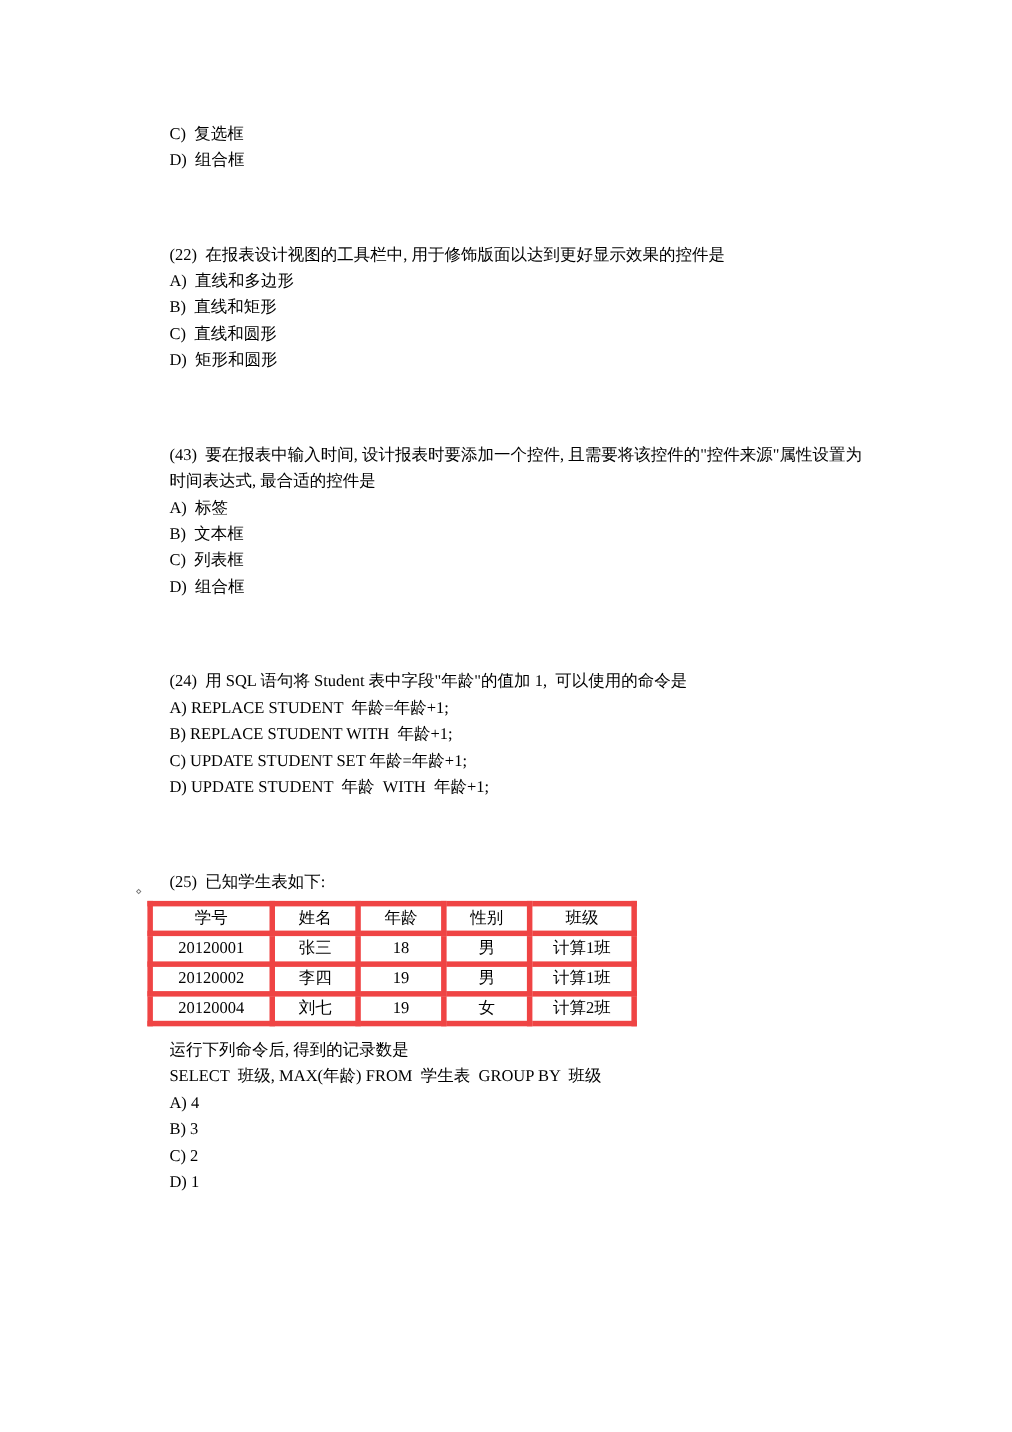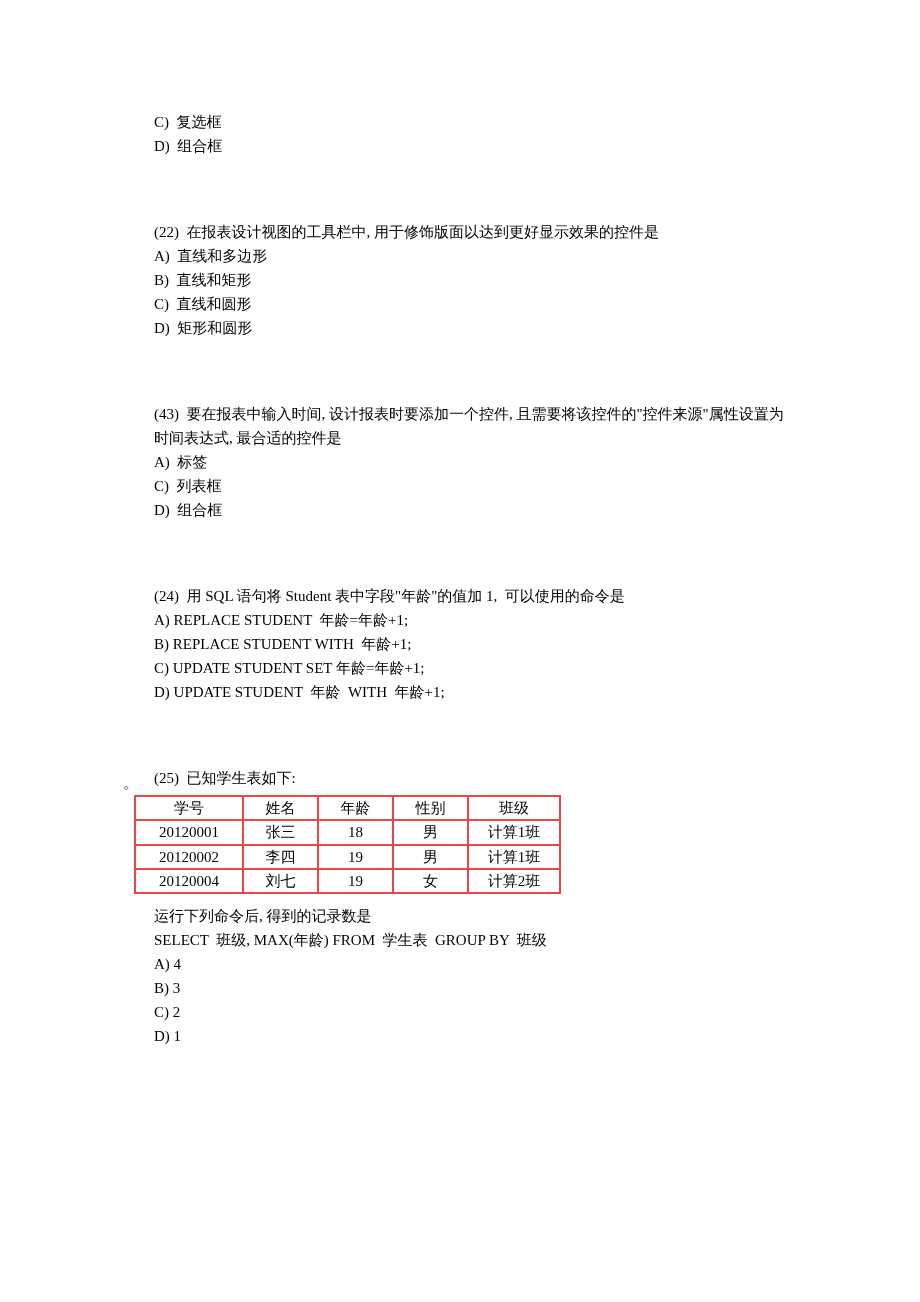--- a/index.html
+++ b/index.html
@@ -25,21 +25,21 @@
     }
     .table-wrap {
       margin: 5px 0 10px 0;
     }
     table {
       border-collapse: collapse;
       font-family: "SimSun", serif;
       font-size: 15px;
     }
     th, td {
-      border: 2px solid #ef4444;
+      border: 5px solid #ef4444;
       padding: 1px 0;
       text-align: center;
       font-weight: normal;
       line-height: 1.35;
       margin-left: 37px;
     }
     .col-id { width: 106px; }
     .col-name { width: 73px; }
     .col-age { width: 73px; }
     .col-gender { width: 73px; }
@@ -68,20 +68,21 @@
   <div class="line">(22)  在报表设计视图的工具栏中, 用于修饰版面以达到更好显示效果的控件是</div>
   <div class="line">A)  直线和多边形</div>
   <div class="line">B)  直线和矩形</div>
   <div class="line">C)  直线和圆形</div>
   <div class="line">D)  矩形和圆形</div>
 </div>
 
 <div class="question-block">
   <div class="line">(43)  要在报表中输入时间, 设计报表时要添加一个控件, 且需要将该控件的"控件来源"属性设置为时间表达式, 最合适的控件是</div>
   <div class="line">A)  标签</div>
+  <div class="line">B)  文本框</div>
   <div class="line">C)  列表框</div>
   <div class="line">D)  组合框</div>
 </div>
 
 <div class="question-block">
   <div class="line">(24)  用 SQL 语句将 Student 表中字段"年龄"的值加 1,  可以使用的命令是</div>
   <div class="line">A) REPLACE STUDENT  年龄=年龄+1;</div>
   <div class="line">B) REPLACE STUDENT WITH  年龄+1;</div>
   <div class="line">C) UPDATE STUDENT SET 年龄=年龄+1;</div>
   <div class="line">D) UPDATE STUDENT  年龄  WITH  年龄+1;</div>

